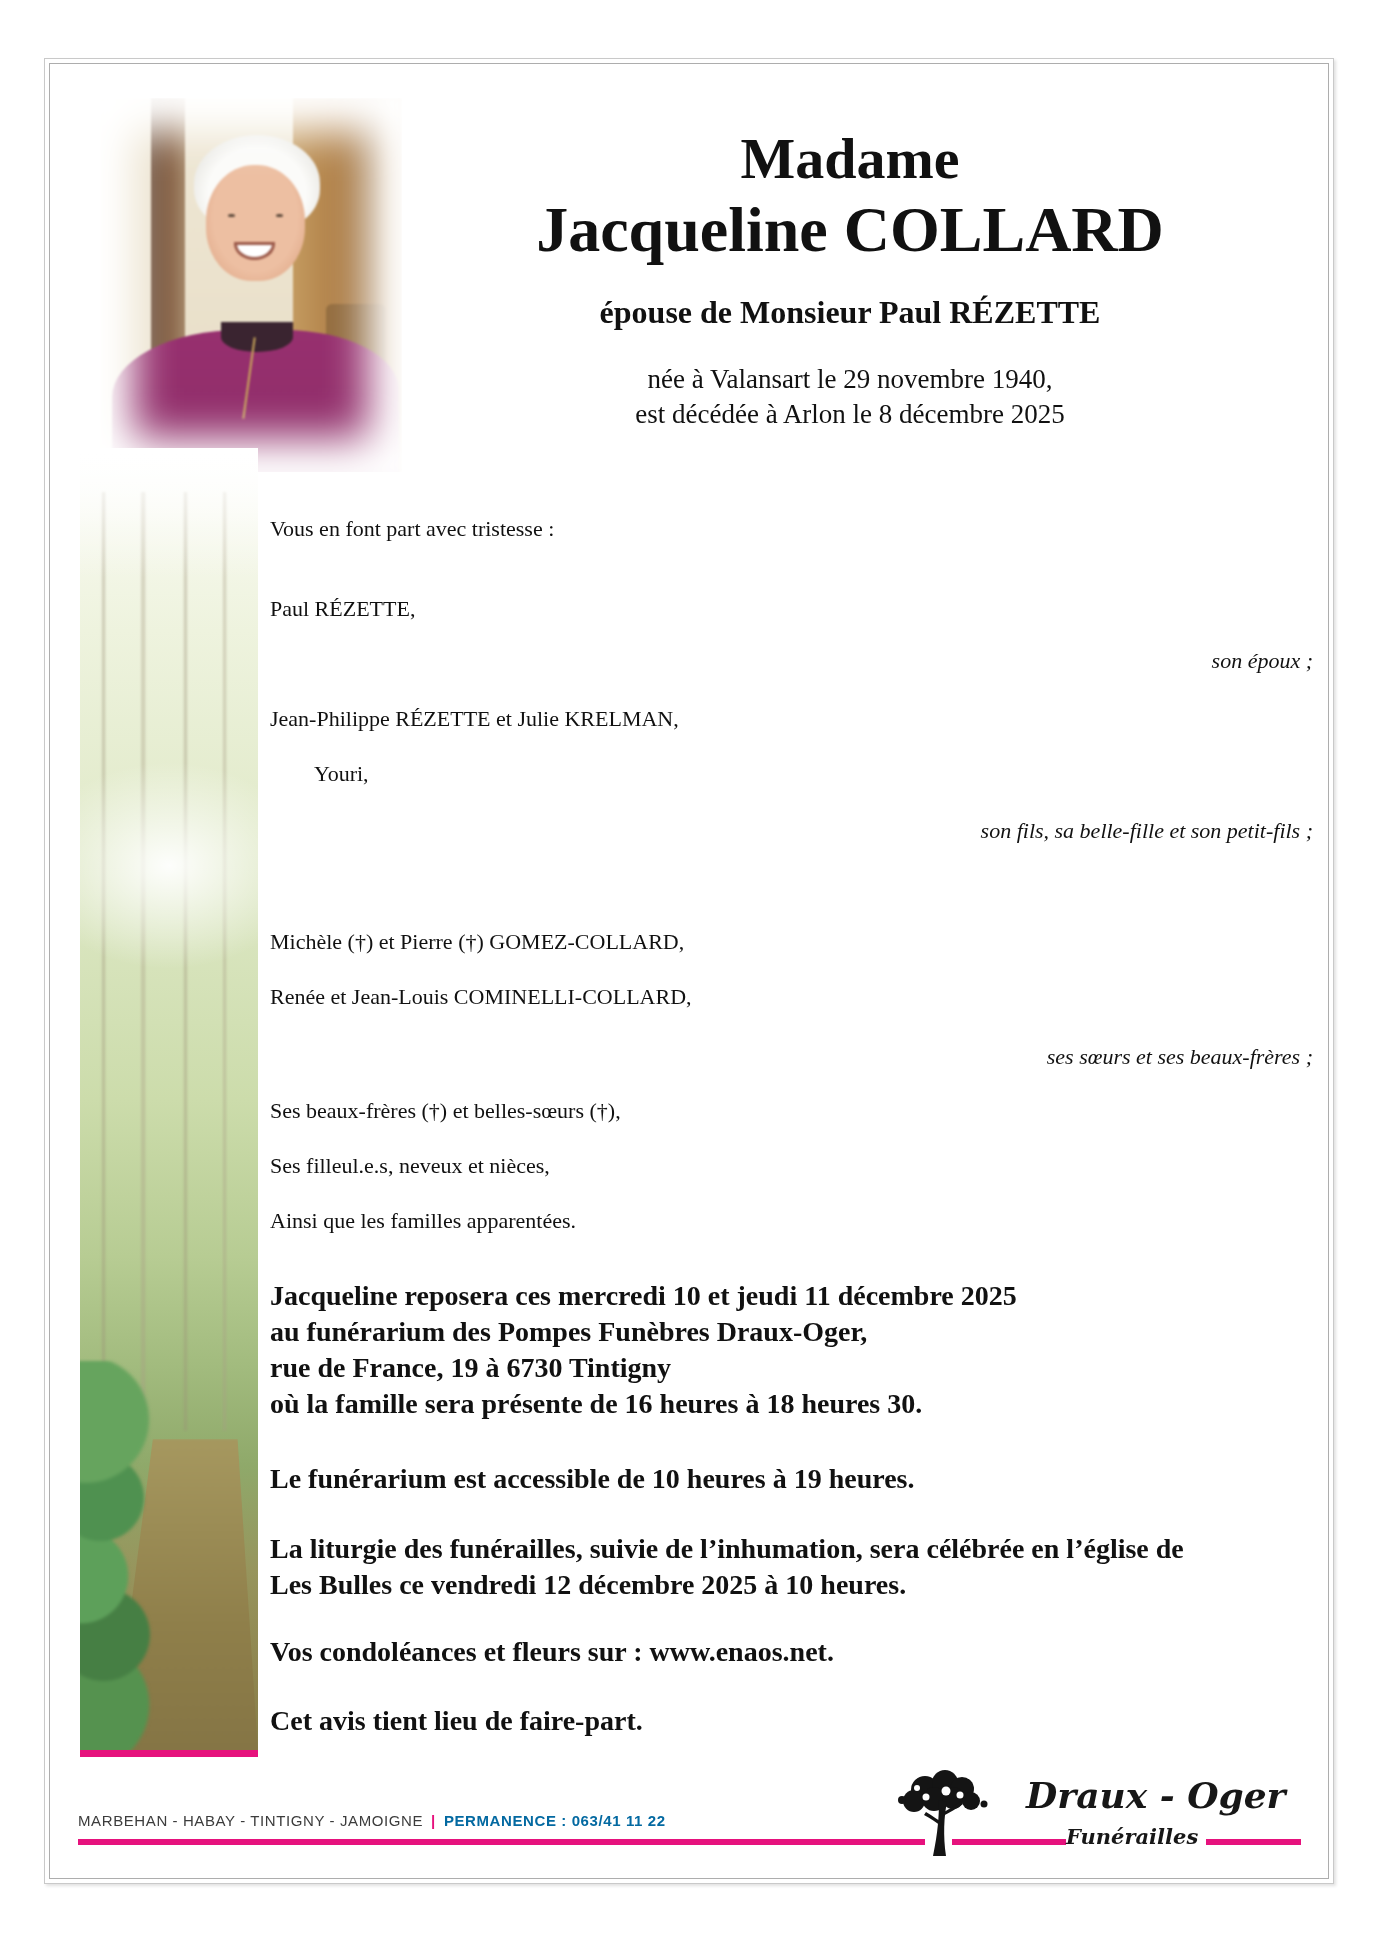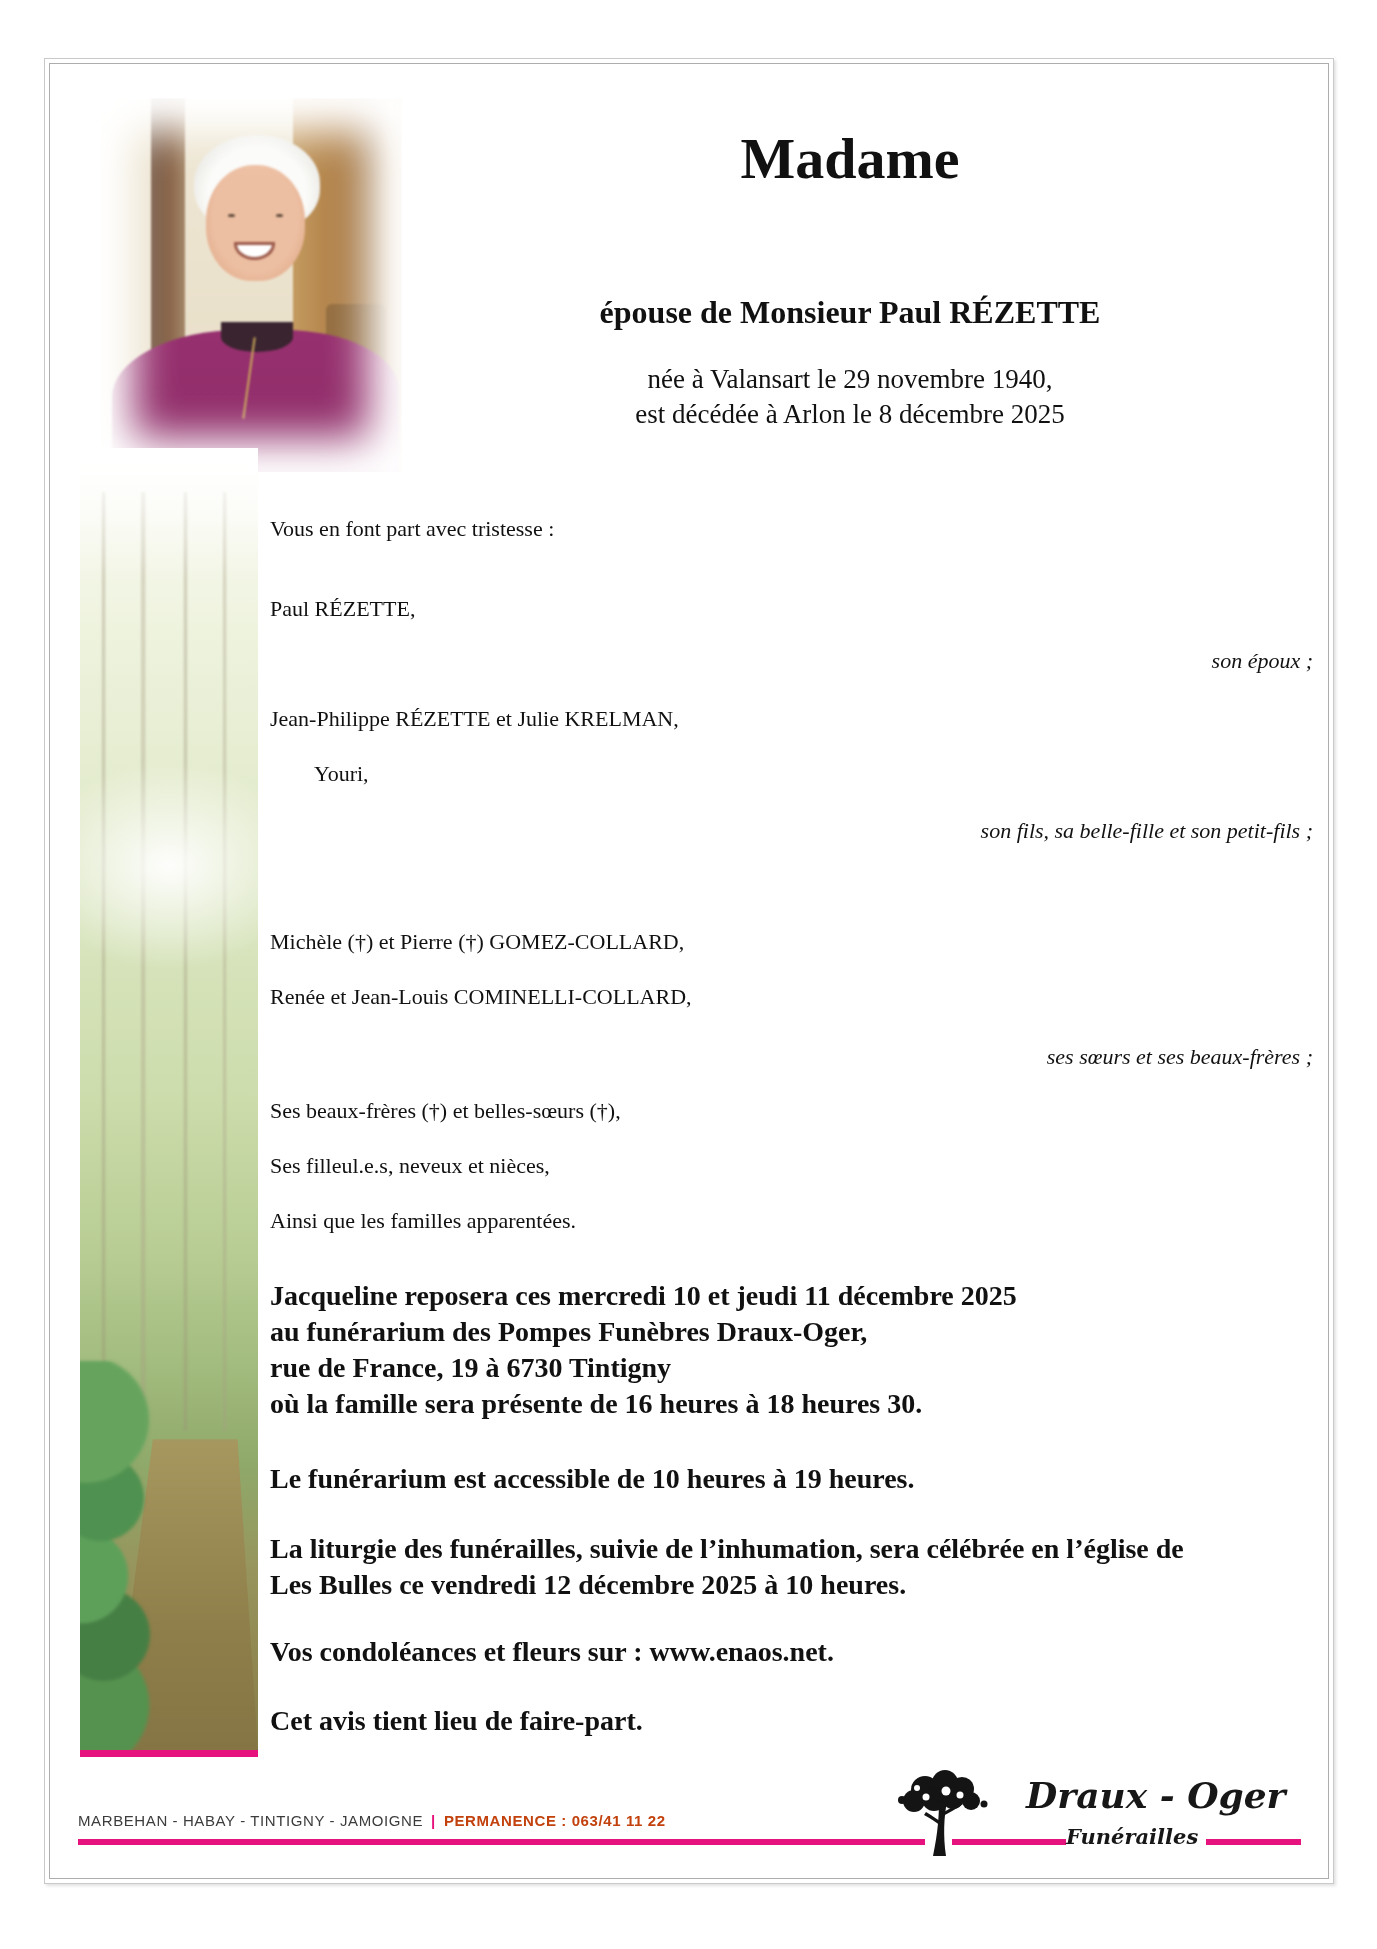--- a/index.html
+++ b/index.html
@@ -56,21 +56,21 @@
   .sub{position:absolute;left:390px;width:920px;text-align:center;font-size:27px;line-height:1;}
   .t-born{top:366px;}
   .t-died{top:401px;}
   .line{position:absolute;left:270px;width:1043px;font-size:22px;line-height:1.15;}
   .rel{text-align:right;font-style:italic;}
   .indent{padding-left:44px;}
   .cblock{position:absolute;left:270px;width:1043px;text-align:left;font-weight:bold;font-size:28px;line-height:36px;}
   
   .f-text{position:absolute;left:78px;top:1812px;font-family:"Liberation Sans","DejaVu Sans",sans-serif;font-size:15px;letter-spacing:.6px;color:#3c3c3c;white-space:nowrap;}
   .f-text .sep{font-weight:bold;margin:0 8px;}
-  .f-text .perm{font-weight:bold;color:#c2410c;}
+  .f-text .perm{font-weight:bold;color:#0369a1;}
   .f-seg{position:absolute;top:1839px;height:6px;}
   .seg1{left:78px;width:847px;}
   .seg2{left:952px;width:114px;}
   .seg3{left:1206px;width:95px;}
   .logo-tree{position:absolute;left:893px;top:1768px;width:100px;height:90px;}
   .brand{position:absolute;font-style:italic;font-weight:bold;font-family:"DejaVu Serif","Liberation Serif",serif;color:#171717;white-space:nowrap;}
   .brand-name{left:1026px;top:1774px;font-size:36px;}
   .brand-sub{left:1066px;top:1824px;font-size:21px;}
 </style>
 </head>
@@ -103,20 +103,21 @@
   <div class="strip">
     <div class="trunks"></div>
     <div class="sun"></div>
     <div class="path"></div>
     <div class="bushes"></div>
     <div class="fadeTop"></div>
   </div>
   <div class="strip-line" style="background-color: rgb(230, 18, 125);"></div>
 
   <div class="hdr t-madame">Madame</div>
+  <div class="hdr t-name">Jacqueline COLLARD</div>
   <div class="hdr t-epouse">épouse de Monsieur Paul RÉZETTE</div>
   <div class="sub t-born">née à Valansart le 29 novembre 1940,</div>
   <div class="sub t-died">est décédée à Arlon le 8 décembre 2025</div>
 
   <div class="line" style="top:516px;">Vous en font part avec tristesse :</div>
   <div class="line" style="top:596px;">Paul RÉZETTE,</div>
   <div class="line rel" style="top:648px;">son époux ;</div>
   <div class="line" style="top:706px;">Jean-Philippe RÉZETTE et Julie KRELMAN,</div>
   <div class="line indent" style="top:761px;">Youri,</div>
   <div class="line rel" style="top:818px;">son fils, sa belle-fille et son petit-fils ;</div>

